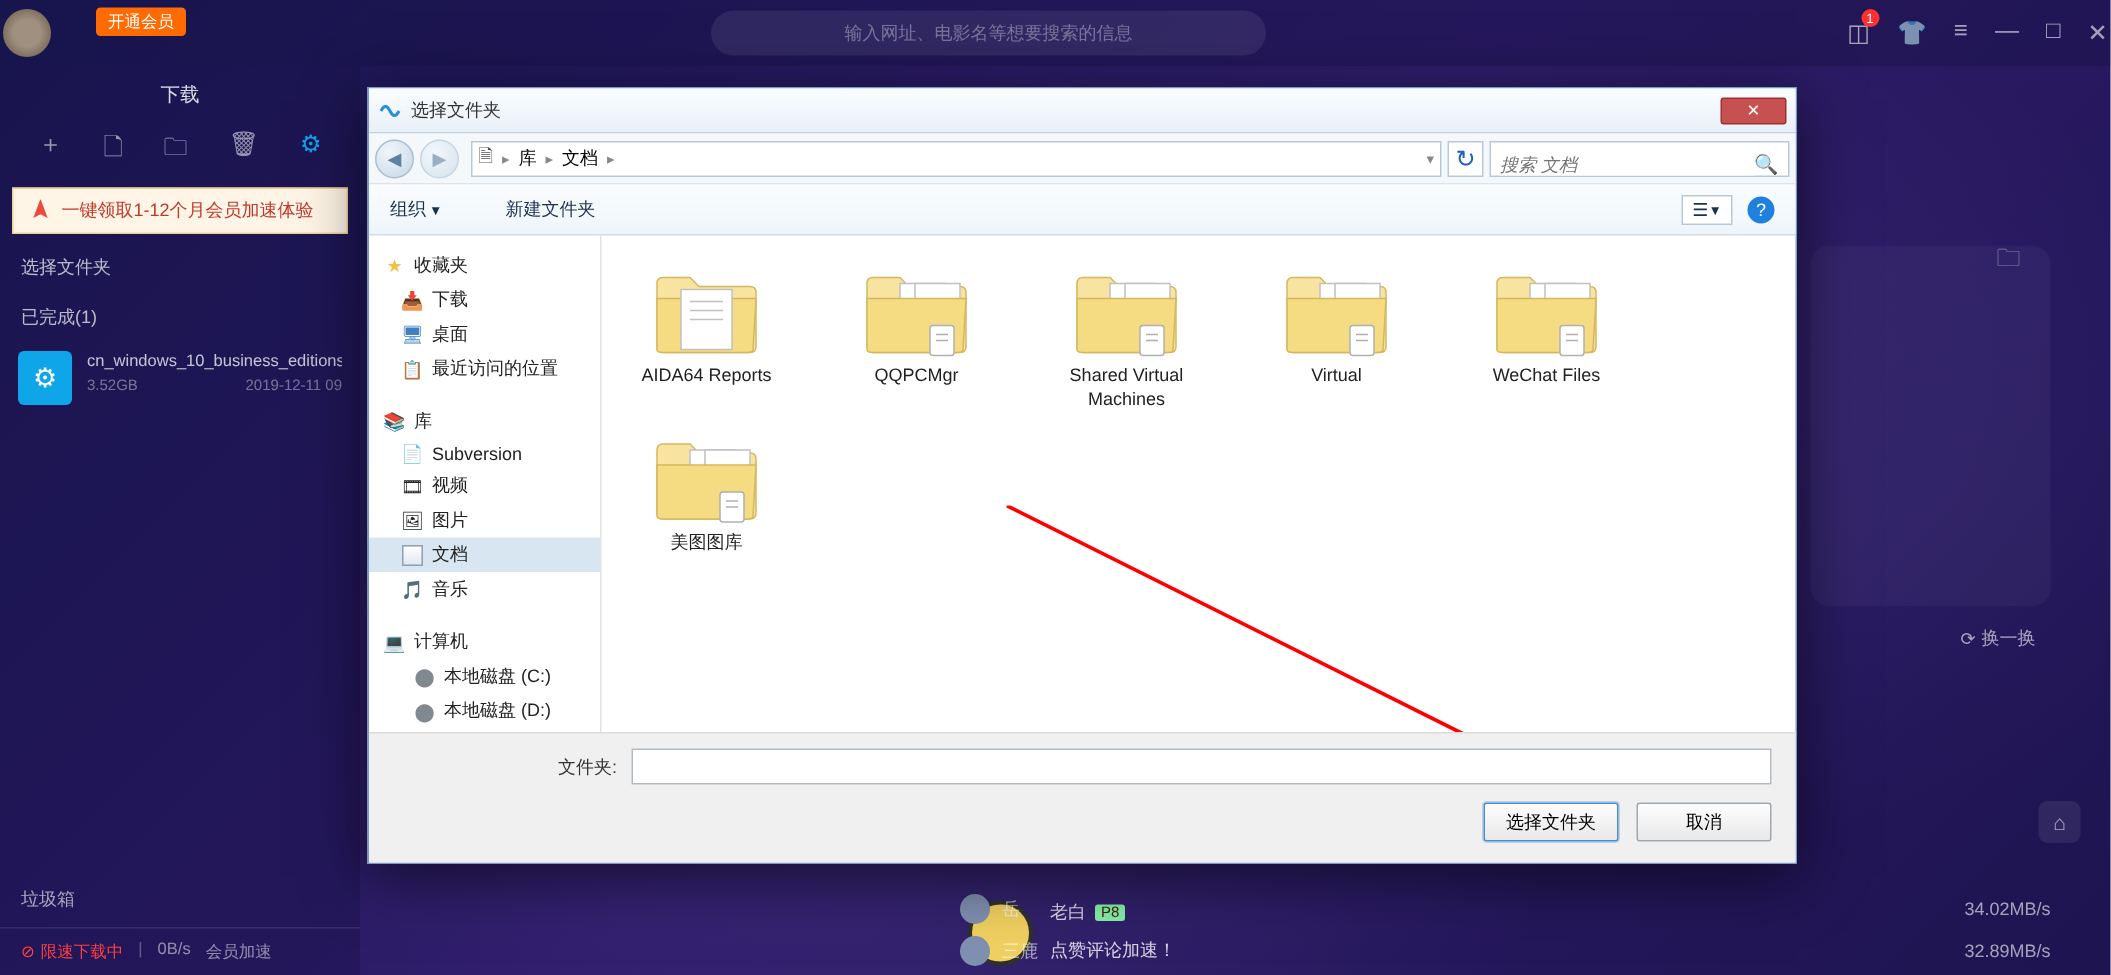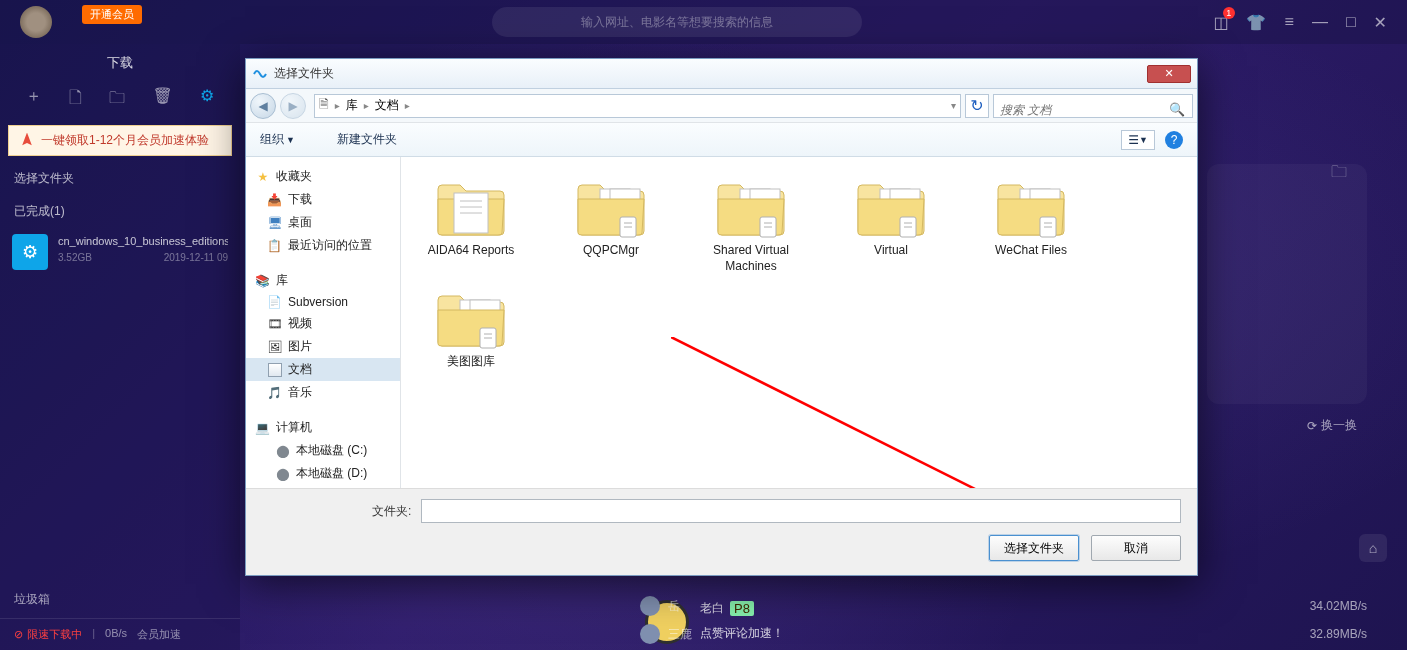--- a/index.html
+++ b/index.html
@@ -1,19 +1,19 @@
 <!DOCTYPE html>
 <html><head>
 <meta charset="utf-8">
 <style>
 * { margin: 0; padding: 0; box-sizing: border-box; font-family: "Microsoft YaHei", sans-serif; }
 body { width: 1407px; height: 650px; background: linear-gradient(135deg, #1a1654 0%, #2d1b69 50%, #1e1450 100%); overflow: hidden; position: relative; }
 
 
-.topbar { height: 44px; display: flex; align-items: center; padding: 0 20px; background: rgba(20,15,60,0.3); }
+.topbar { height: 44px; display: flex; align-items: center; padding: 0 2px; background: rgba(20,15,60,0.3); }
 .avatar { width: 32px; height: 32px; border-radius: 50%; background: radial-gradient(circle, #a09080 40%, #605040 100%); }
 .vip-badge { background: #ff6b00; color: #fff; font-size: 11px; padding: 2px 8px; border-radius: 3px; margin-left: 30px; position: relative; top: -8px; }
 .search-box { margin-left: 350px; width: 370px; height: 30px; background: rgba(255,255,255,0.08); border-radius: 15px; display: flex; align-items: center; justify-content: center; color: rgba(255,255,255,0.35); font-size: 12px; }
 .topbar-right { margin-left: auto; display: flex; gap: 18px; color: rgba(255,255,255,0.6); }
 .topbar-icon { font-size: 16px; cursor: pointer; position: relative; }
 .badge-1 { position: absolute; top: -6px; right: -6px; background: #ff3030; color: #fff; font-size: 9px; width: 12px; height: 12px; border-radius: 50%; display: flex; align-items: center; justify-content: center; }
 
 
 .main { display: flex; height: calc(100% - 44px); }
 .left-panel { width: 240px; background: rgba(20,15,60,0.25); display: flex; flex-direction: column; }
@@ -38,21 +38,21 @@
 .file-corner-icon { position: absolute; top: 116px; right: 60px; color: rgba(255,255,255,0.4); font-size: 16px; }
 .shuffle-tag { position: absolute; top: 373px; right: 50px; color: rgba(255,255,255,0.6); font-size: 12px; display: flex; align-items: center; gap: 4px; }
 .small-box { position: absolute; top: 490px; right: 20px; width: 28px; height: 28px; background: rgba(255,255,255,0.08); border-radius: 6px; display: flex; align-items: center; justify-content: center; color: rgba(255,255,255,0.6); font-size: 14px; }
 .speed-rows { position: absolute; bottom: 0; right: 0; left: 0; padding: 6px 40px 6px 400px; display: flex; flex-direction: column; gap: 8px; }
 .speed-row { display: flex; justify-content: space-between; align-items: center; color: rgba(255,255,255,0.6); font-size: 12px; }
 .user-chip { display: flex; align-items: center; gap: 8px; }
 .mini-avatar { width: 20px; height: 20px; border-radius: 50%; background: #8090b0; }
 .mini-avatar.big { width: 44px; height: 44px; background: #f0d060; border-radius: 50%; border: 3px solid #303030; position: absolute; left: 405px; bottom: 6px; }
 .comment-stack { position: absolute; left: 460px; bottom: 8px; color: rgba(255,255,255,0.8); font-size: 12px; display: flex; flex-direction: column; gap: 8px; }
 .name-row { display: flex; align-items: center; gap: 6px; }
-.level-badge { background: #86efac; color: #402800; font-size: 13px; padding: 0 4px; border-radius: 2px; }
+.level-badge { background: #86efac; color: #402800; font-size: 10px; padding: 0 4px; border-radius: 2px; }
 
 
 .dialog-overlay { position: absolute; left: 245px; top: 58px; width: 953px; height: 518px; background: #fff; border: 1px solid #7a9bc0; box-shadow: 0 8px 40px rgba(0,0,0,0.6); display: flex; flex-direction: column; }
 .titlebar { height: 30px; background: linear-gradient(#fafdff, #e8f0f8); display: flex; align-items: center; padding: 0 6px; border-bottom: 1px solid #c0d0e0; }
 .titlebar-icon { width: 16px; height: 16px; margin-right: 6px; }
 .titlebar-icon svg { width: 16px; height: 16px; }
 .titlebar-text { font-size: 12px; color: #333; }
 .close-btn { margin-left: auto; width: 44px; height: 18px; background: #c75050; border: 1px solid #a03030; border-radius: 2px; color: #fff; display: flex; align-items: center; justify-content: center; font-size: 11px; cursor: pointer; }
 
 .navbar { height: 34px; display: flex; align-items: center; padding: 0 4px; border-bottom: 1px solid #e0e4e8; background: #f4f8fb; gap: 0; }

